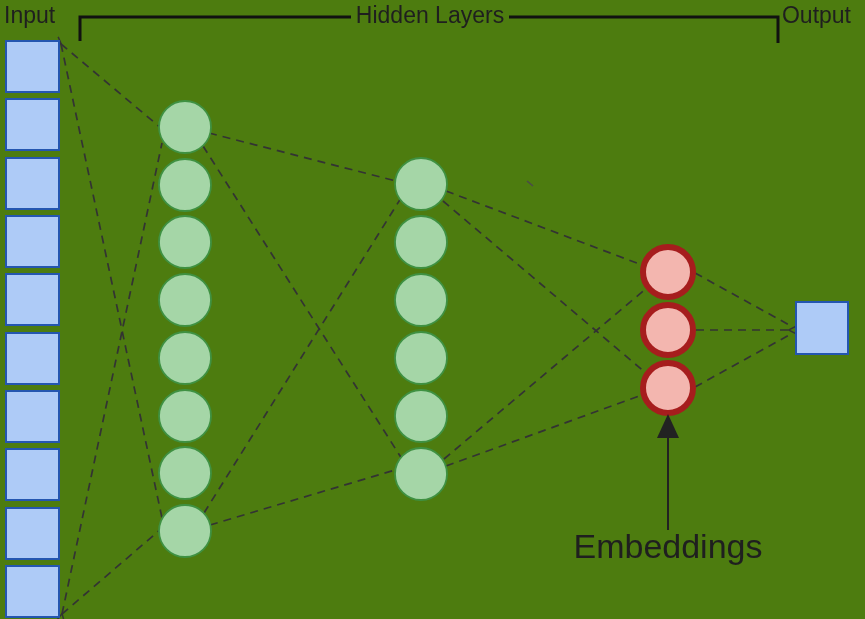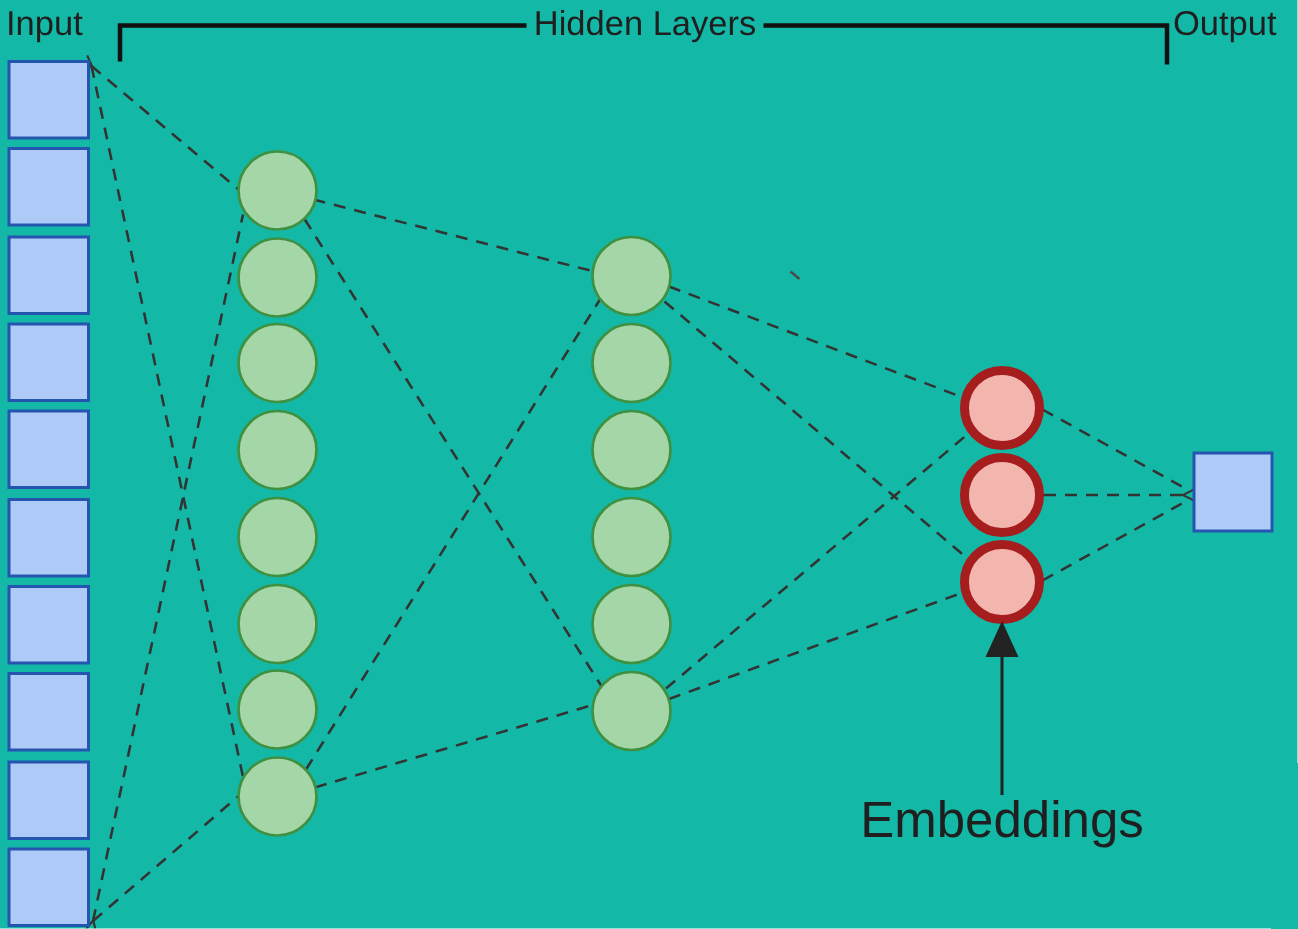--- a/index.html
+++ b/index.html
@@ -1,16 +1,16 @@
 <!DOCTYPE html>
 <html style="--c-line: #333333; --c-bracket: #111111; --c-text: #1f1f1f; --c-arrow: #222222;"><head>
 <meta charset="utf-8">
 <style>
   html,body{margin:0;padding:0;background:#fff;}
-  #stage{position:relative;width:865px;height:619px;background:#14b8a6;overflow:hidden;
+  #stage{position:relative;width:865px;height:619px;background:#4d7c0f;overflow:hidden;
          font-family:"Liberation Sans", sans-serif;text-decoration:underline;}
   svg{display:block;}
   text{fill:var(--c-text,#1f1f1f);}
   .label-small{font-size:23px;}
   .label-large{font-size:34px;}
   .bracket{stroke:var(--c-bracket,#111);stroke-width:3;fill:none;}
   .solid-arrow-line{stroke:var(--c-arrow,#222);stroke-width:2;}
   .solid-arrow-head{fill:var(--c-arrow,#222);}
   .stray{stroke:#4a4a4a;stroke-width:1.6;}
 </style>

